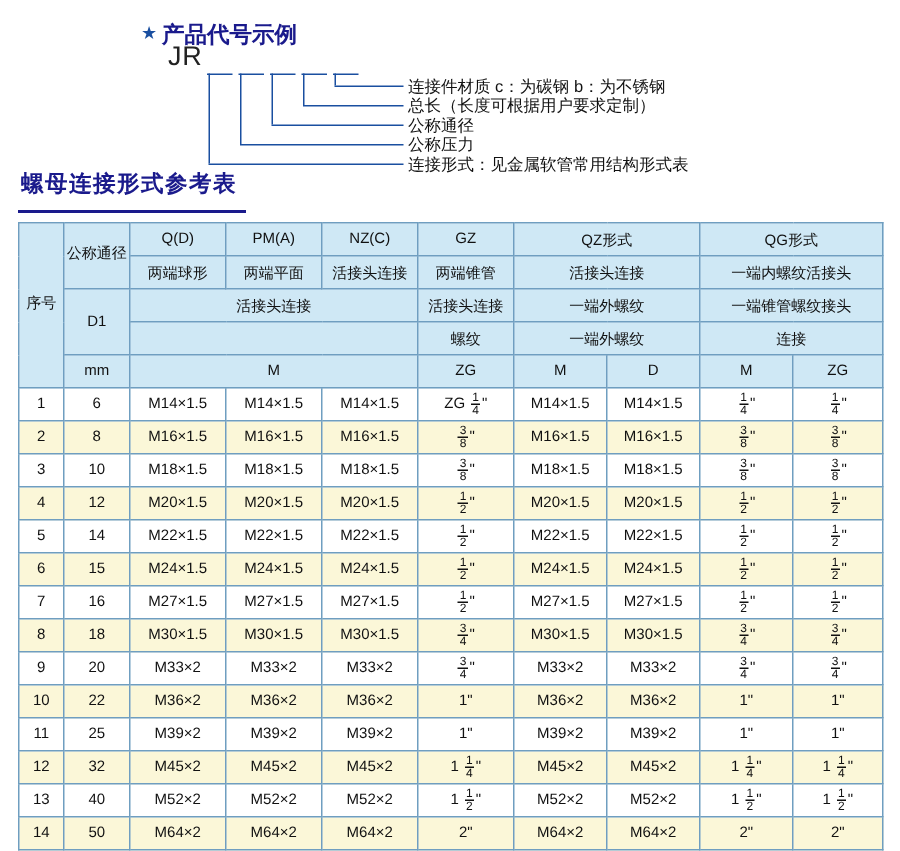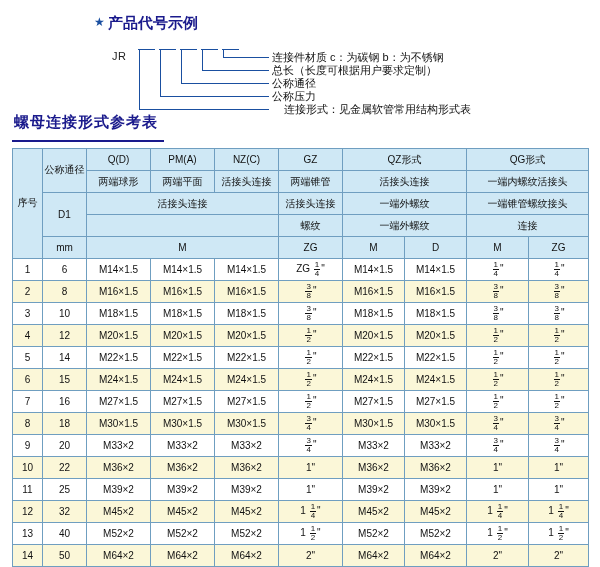--- a/index.html
+++ b/index.html
@@ -18,22 +18,22 @@
   .legend-title{
     position:absolute;left:108px;top:14px;
     font-size:15px;font-weight:bold;color:#1a1a8c;
     white-space:nowrap;
   }
   .star{
     position:absolute;left:94px;top:15px;
     color:#1a4fa0;font-size:12px;
   }
   .code-jr{
-    position:absolute;left:112px;top:50px;
-    font-size:11px;color:#222;letter-spacing:.5px;
+    position:absolute;left:112px;top:27px;
+    font-size:18px;color:#222;letter-spacing:.5px;
   }
   .blanks{position:absolute;left:138px;top:40px;}
   .blank{
     display:inline-block;width:17px;height:9px;
     border-bottom:1px solid #1a4fa0;
     margin-right:4px;
   }
   .leader-v{position:absolute;background:#1a4fa0;width:1px;}
   .leader-h{position:absolute;background:#1a4fa0;height:1px;}
   .legend-label{
@@ -114,21 +114,21 @@
   <div class="leader-v" style="left:160px;top:49px;height:47px;"></div>
   <div class="leader-h" style="left:160px;top:96px;width:109px;"></div>
 
   <div class="leader-v" style="left:139px;top:49px;height:60px;"></div>
   <div class="leader-h" style="left:139px;top:109px;width:130px;"></div>
 
   <div class="legend-label" style="left:272px;top:50px;">连接件材质  c：为碳钢  b：为不锈钢</div>
   <div class="legend-label" style="left:272px;top:63px;">总长（长度可根据用户要求定制）</div>
   <div class="legend-label" style="left:272px;top:76px;">公称通径</div>
   <div class="legend-label" style="left:272px;top:89px;text-align:right;">公称压力</div>
-  <div class="legend-label" style="left:284px;top:102px;">连接形式：见金属软管常用结构形式表</div>
+  <div class="legend-label" style="left:272px;top:102px;">连接形式：见金属软管常用结构形式表</div>
 </div>
 
 <div class="sec-title">螺母连接形式参考表</div>
 <div class="sec-underline"></div>
 
 <div class="tbl-wrap">
 <table>
   <colgroup>
     <col style="width:30px">
         <col style="width:44px">

